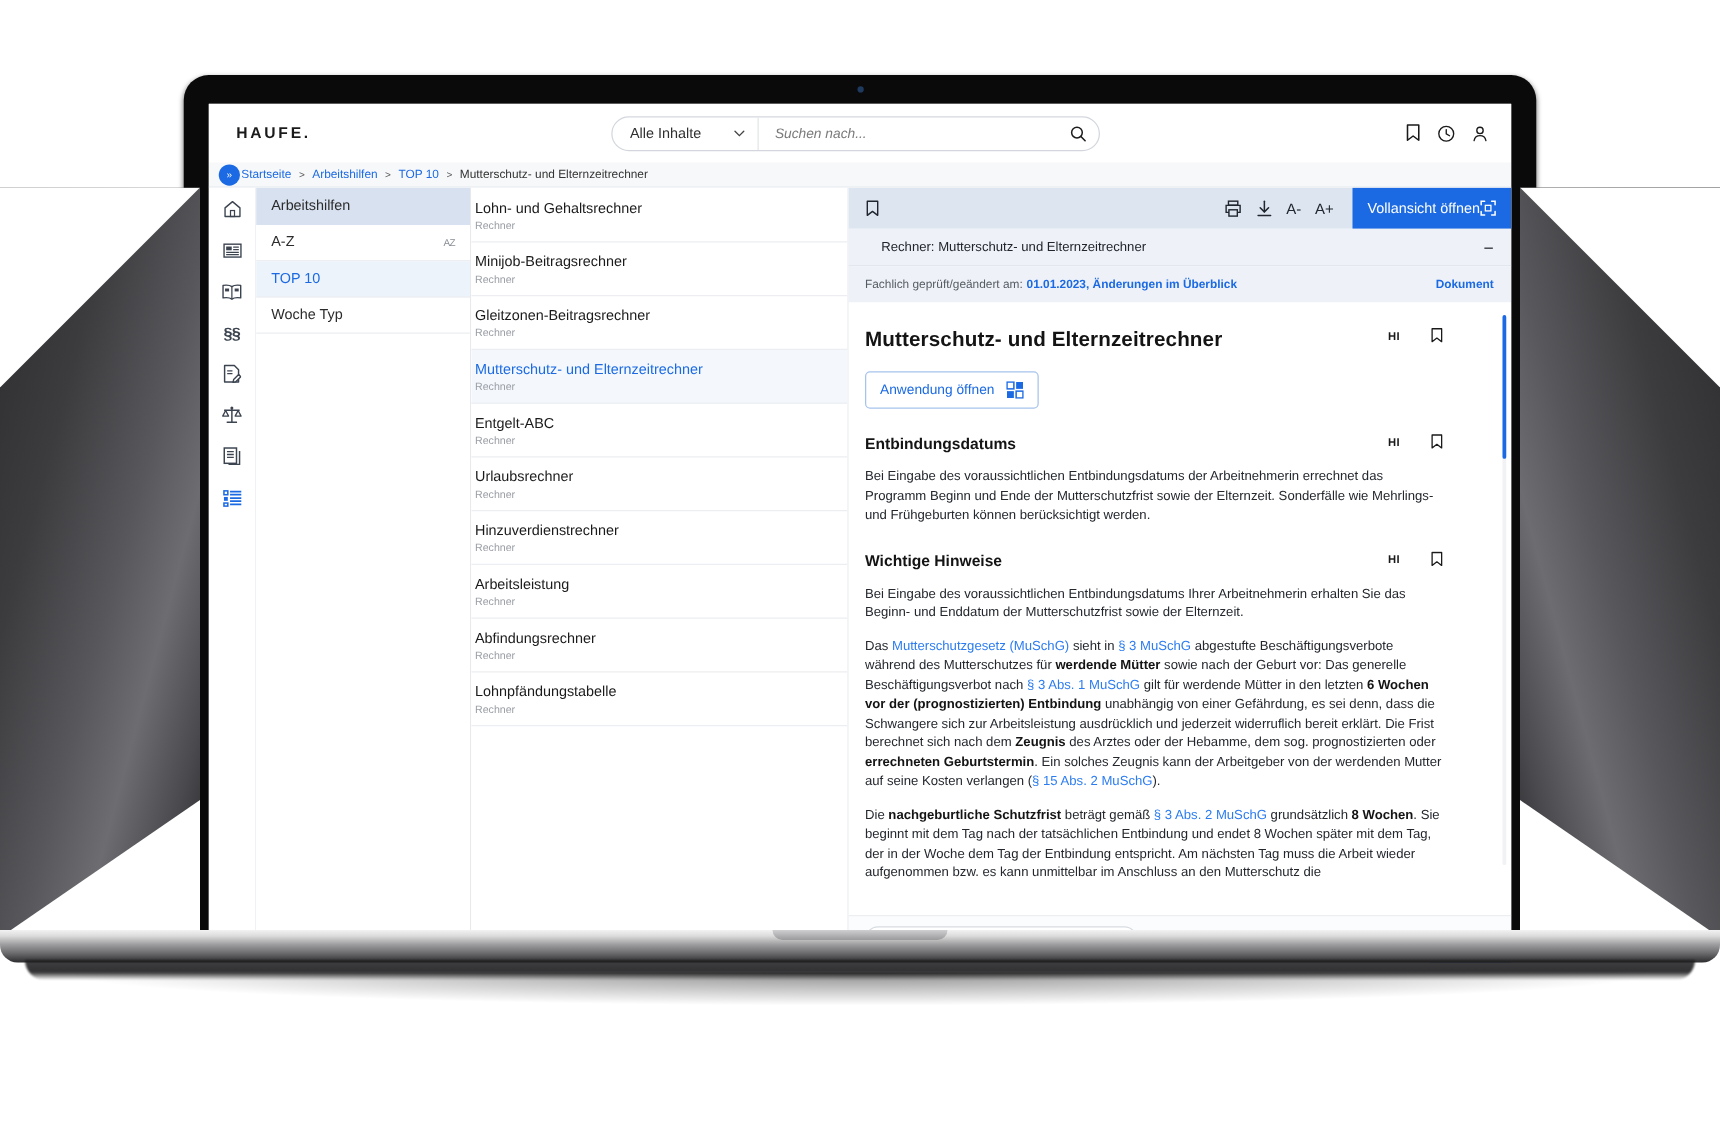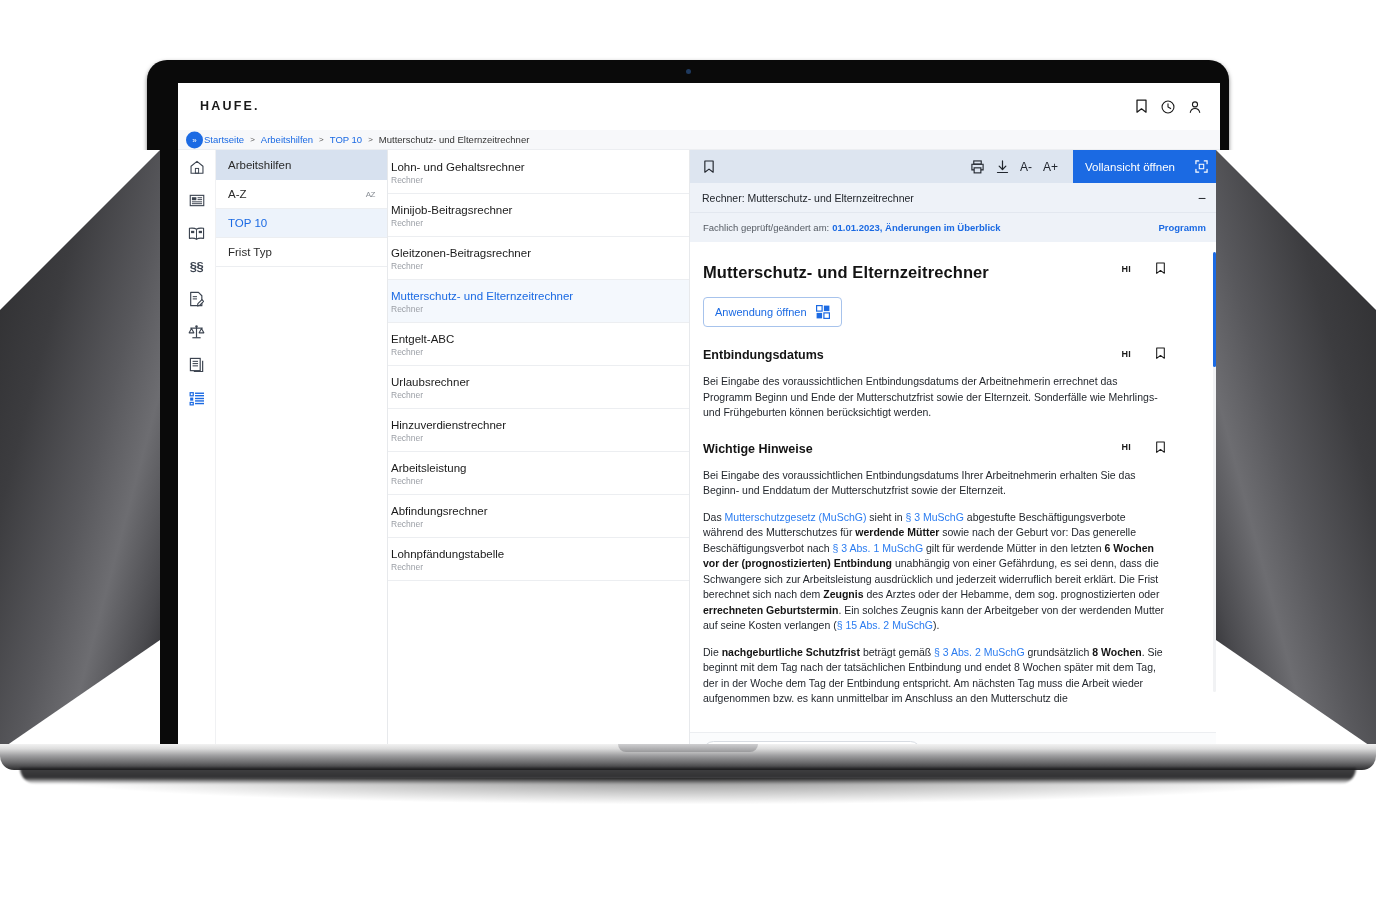--- a/index.html
+++ b/index.html
@@ -22,21 +22,21 @@
     box-shadow: 0 2px 4px rgba(0,0,0,.5);
   }
   .lid-cam {
     position: absolute; left: 50%; top: 9px;
     width: 5px; height: 5px; margin-left: -2.5px;
     border-radius: 50%;
     background: #1f3a5f;
   }
   .screen {
     position: absolute;
-    left: 31px; top: 23px;
+    left: 20px; top: 23px;
     width: 1042px; height: 687px;
     background: #ffffff;
     overflow: hidden;
   }
 
   
   .wedge-l, .wedge-r {
     position: absolute; top: 150px; height: 600px;
     pointer-events: none;
   }
@@ -203,26 +203,26 @@
   .doccol { flex: 1; display: flex; flex-direction: column; min-width: 0; background: #fff; }
 
   .doc-toolbar {
     height: 33px; background: #dde5f0; display: flex; align-items: center;
     padding-left: 13px; flex: 0 0 33px;
   }
   .tb-right { margin-left: auto; display: flex; align-items: center; gap: 11px; height: 100%; }
   .fsz { font-size: 12px; color: #21262e; cursor: pointer; font-weight: 500; }
   .fullbtn {
     background: #1b6ae3; color: #fff; height: 33px; display: flex; align-items: center;
-    gap: 20px; padding: 0 12px; font-size: 11.5px; cursor: pointer; margin-left: 4px;
+    gap: 0; padding: 0 12px; font-size: 11.5px; cursor: pointer; margin-left: 4px;
   }
 
   .doc-title-row {
     background: #eef2f8; height: 30px; display: flex; align-items: center;
-    padding: 0 14px 0 12px; font-size: 10.5px; color: #22262c;
+    padding: 0 14px 0 26px; font-size: 10.5px; color: #22262c;
     border-bottom: 1px solid #e2e7ef; flex: 0 0 30px; justify-content: center;
   }
   .doc-title-row .minus { margin-left: auto; font-size: 14px; color: #22262c; cursor: pointer; line-height: 8px;}
 
   .doc-meta-row {
     background: #eef2f8; height: 29px; display: flex; align-items: center;
     padding: 0 14px 0 13px; font-size: 9.5px; color: #555b63; flex: 0 0 29px;
   }
   .doc-meta-row b { color: #1b6ae3; margin-left: 3px; }
   .doc-meta-row .cit { margin-left: auto; color: #1b6ae3; font-weight: bold; cursor: pointer; }
@@ -294,20 +294,39 @@
     <div class="lid-cam"></div>
 
     <div class="screen">
       <div class="app">
 
         <div class="topbar">
           <div class="brand">
             <div class="logo">HAUFE.</div>
           </div>
 
+          <div class="searchwrap">
+            <div class="scope">
+              <span>Alle Inhalte</span>
+              <span class="chev">
+                <svg width="9" height="6" viewBox="0 0 9 6">
+                    <path d="M1 1l3.5 3.5L8 1" stroke="#444" stroke-width="1.1" fill="none" stroke-linecap="round"></path>
+                  </svg>
+              </span>
+            </div>
+            <div class="docsearch">
+              <input type="text" placeholder="Suchen nach..." style="">
+              <span class="mag">
+                <svg width="13" height="13" viewBox="0 0 14 14">
+                    <circle cx="6" cy="6" r="4.6" stroke="#1d1d1d" stroke-width="1.3" fill="none"></circle>
+                    <line x1="9.4" y1="9.4" x2="13" y2="13" stroke="#1d1d1d" stroke-width="1.4" stroke-linecap="round"></line>
+                  </svg>
+              </span>
+            </div>
+          </div>
 
           <div class="topicons">
             <span>
               <svg width="13" height="15" viewBox="0 0 13 15">
                   <path d="M2 1h9v12.2L6.5 9.8 2 13.2z" fill="none" stroke="#1a1a1a" stroke-width="1.25" stroke-linejoin="round"></path>
                 </svg>
             </span>
             <span>
               <svg width="14" height="14" viewBox="0 0 16 16">
                   <circle cx="8" cy="8" r="6.8" fill="none" stroke="#1a1a1a" stroke-width="1.25"></circle>
@@ -422,21 +441,21 @@
           <div class="navcol">
             <div class="nav-head">Arbeitshilfen</div>
             <div class="nav-item">
               <span>A-Z</span>
               <span class="az">AZ</span>
             </div>
             <div class="nav-item sel">
               <span>TOP 10</span>
             </div>
             <div class="nav-item">
-              <span>Frist Typ</span>
+              <span>Woche Typ</span>
             </div>
           </div>
 
           <div class="listcol">
             <div class="res">
               <div class="t">Lohn- und Gehaltsrechner</div>
               <div class="s">Rechner</div>
             </div>
             <div class="res">
               <div class="t">Minijob-Beitragsrechner</div>
@@ -514,21 +533,21 @@
             </div>
 
             <div class="doc-title-row">
               <span>Rechner: Mutterschutz- und Elternzeitrechner</span>
               <span class="minus">−</span>
             </div>
 
             <div class="doc-meta-row">
               <span>Fachlich geprüft/geändert am:</span>
               <b>01.01.2023, Änderungen im Überblick</b>
-              <span class="cit">Programm</span>
+              <span class="cit">Dokument</span>
             </div>
 
             <div class="doc-scroll">
               <div class="scrollbar"></div>
               <div class="scrollthumb"></div>
 
               <div class="h1row">
                 <h1>Mutterschutz- und Elternzeitrechner</h1>
                 <span class="hi-mark">
                   <span class="hi-txt">HI</span>

